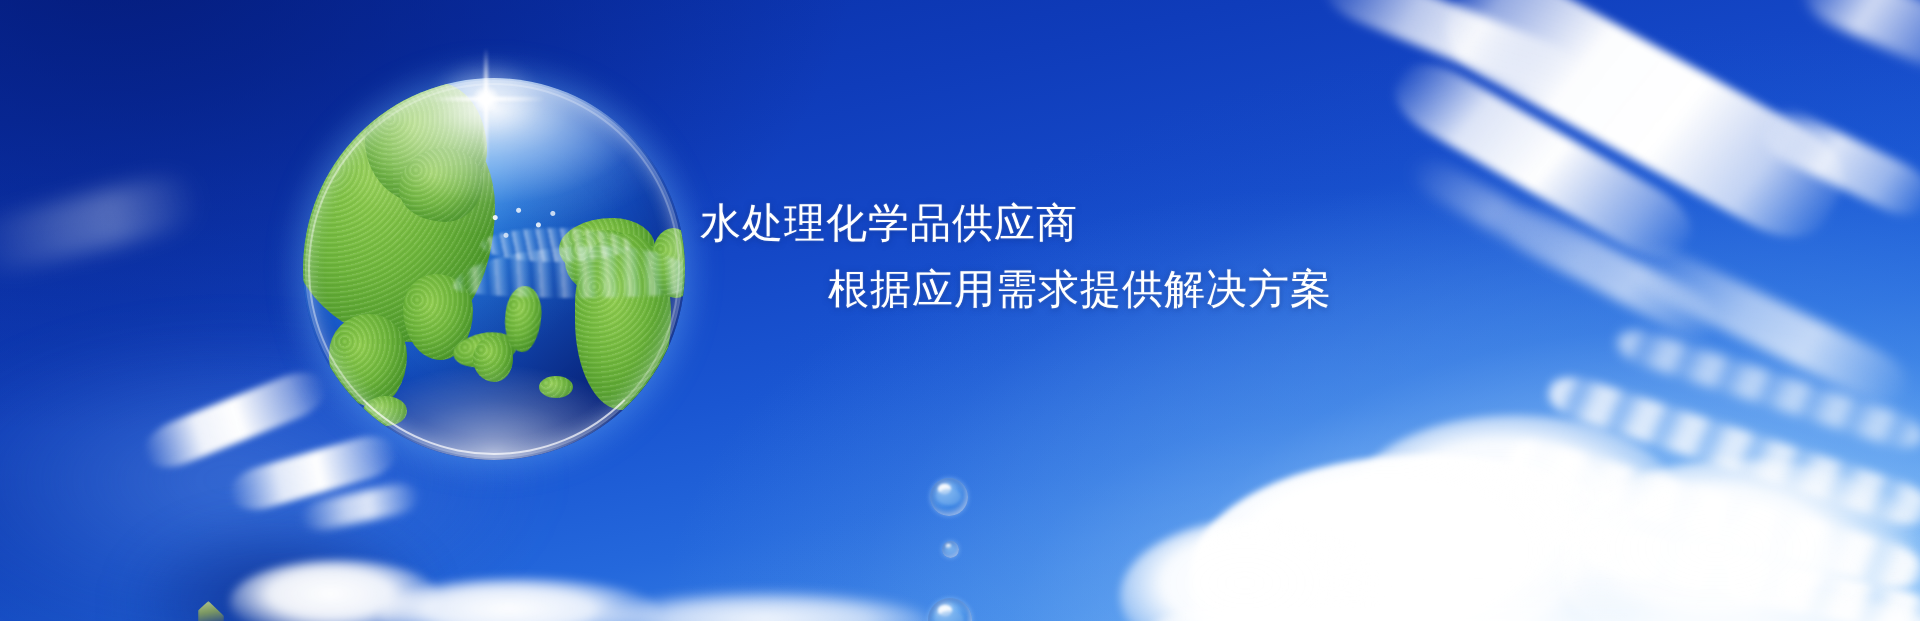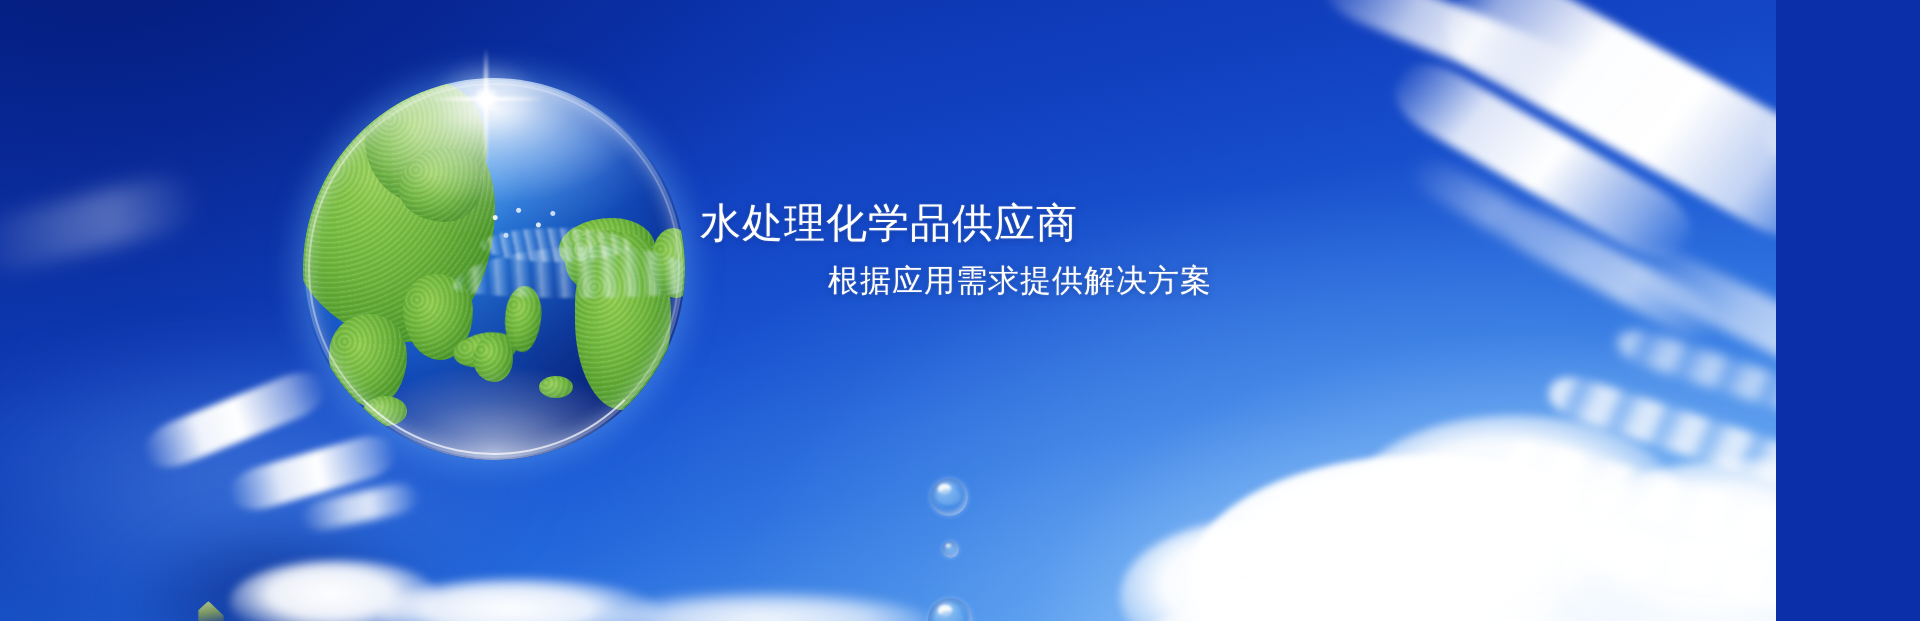--- a/index.html
+++ b/index.html
@@ -6,21 +6,21 @@
   * { margin:0; padding:0; box-sizing:border-box; }
   html, body {
     width:1920px; height:621px;
     overflow:hidden;
     background:#0a2fa8;
     font-family:"Liberation Sans","DejaVu Sans",sans-serif;
   }
 
   .banner {
     position:relative;
-    width:1776px; height:621px;
+    width:1920px; height:621px;
     overflow:hidden;
   }
 
   
   .sky-base {
     position:absolute; inset:0;
     background:
       radial-gradient(ellipse 1500px 900px at 88% 105%,
          rgba(200,228,255,0.95) 0%,
          rgba(150,200,250,0.70) 18%,
@@ -701,21 +701,21 @@
     font-weight:400;
     letter-spacing:1px;
     text-shadow:0 1px 6px rgba(10,40,120,0.55), 0 0 2px rgba(255,255,255,0.35);
     line-height:1.62;
     white-space:nowrap;
   }
   .headline-line1 {
     font-size:41px;
   }
   .headline-line2 {
-    font-size:31px;
+    font-size:41px;
     padding-left:128px;
   }
 </style>
 </head>
 <body>
 
 <div class="banner">
 
   <div class="sky-base"></div>
   <div class="sky-vignette"></div>

